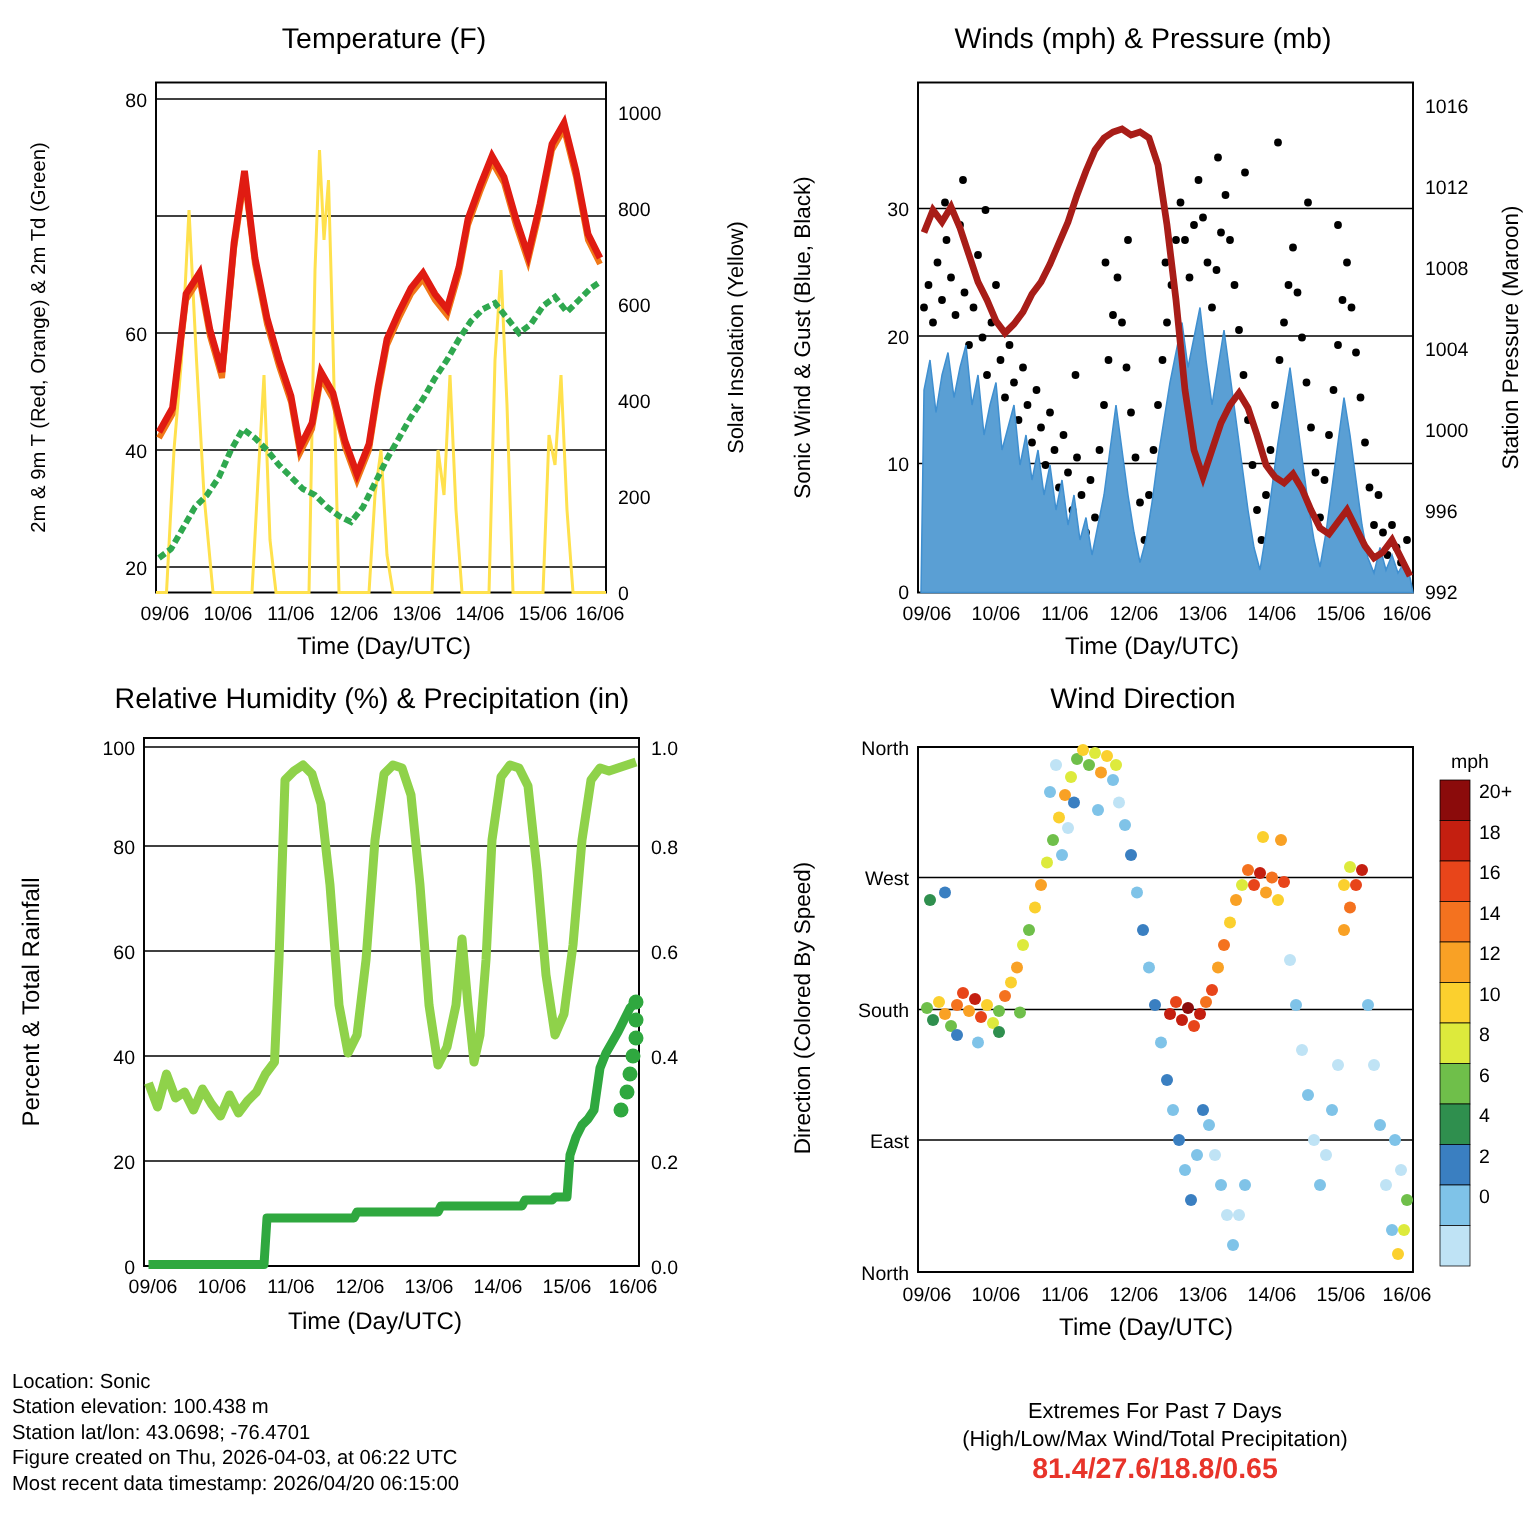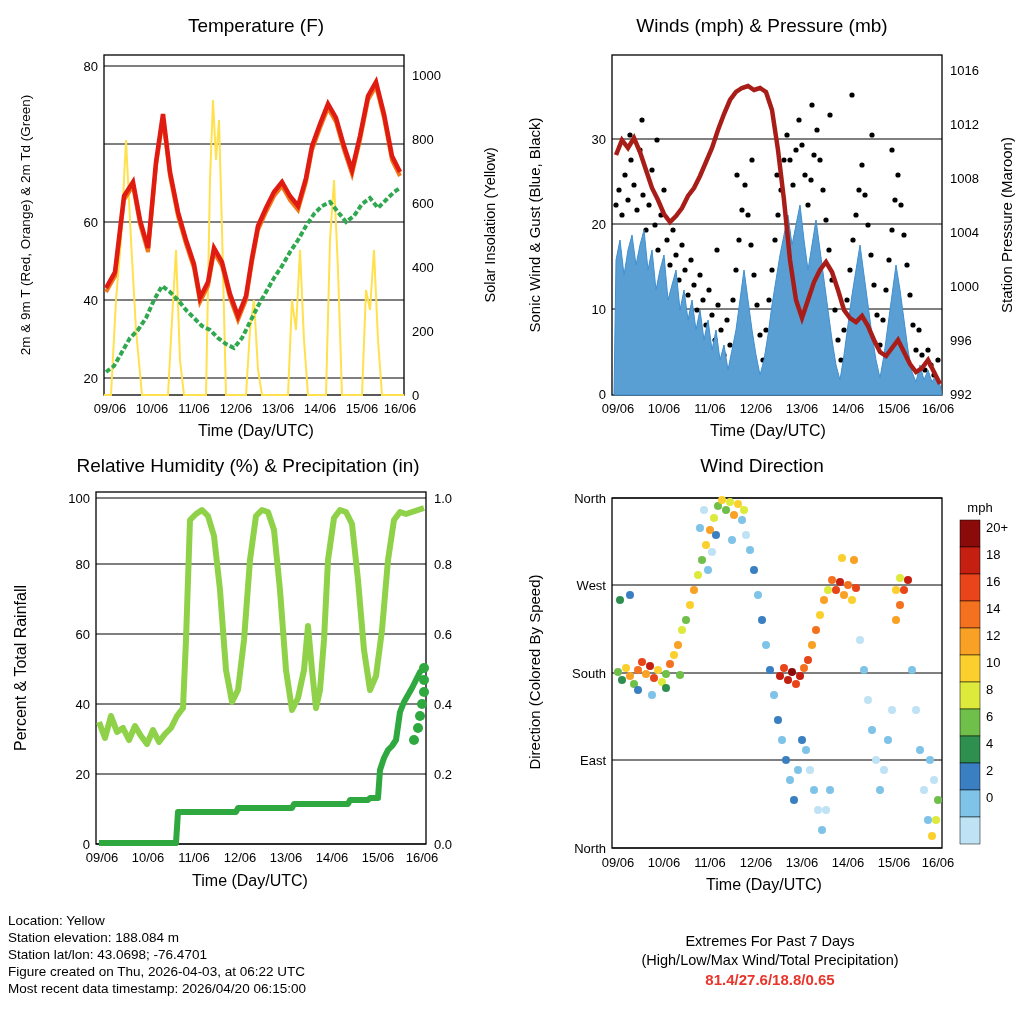--- a/index.html
+++ b/index.html
@@ -1,21 +1,21 @@
 <!DOCTYPE html>
 <html><head>
 <meta charset="utf-8">
 <style>
   html,body{margin:0;padding:0;}
   body{width:1024px;height:1024px;background:#ffffff;font-family:"Liberation Sans",sans-serif;color:#000;position:relative;overflow:hidden;}
   .panel{position:absolute;}
   svg{display:block;}
   .footer{position:absolute;font-size:13.5px;line-height:17px;}
   .extremes{position:absolute;text-align:center;font-size:14.5px;line-height:19px;}
-  .extremes .vals{color:#e8342a;font-weight:bold;font-size:15px;}
+  .extremes .vals{color:#e8342a;font-weight:bold;font-size:19px;}
   text{font-family:"Liberation Sans",sans-serif;}
 </style>
 </head>
 <body>
 
 <div class="panel" style="left:0;top:0;width:512px;height:440px;">
   <svg width="512" height="440" viewBox="0 0 512 440">
     <text x="256" y="32" text-anchor="middle" font-size="19">Temperature (F)</text>
 
     <rect x="104" y="55" width="300" height="340" fill="#ffffff" stroke="#000" stroke-width="1.3"></rect>
@@ -480,22 +480,22 @@
       <text x="474" y="254" font-size="13">8</text>
       <text x="474" y="281" font-size="13">6</text>
       <text x="474" y="308" font-size="13">4</text>
       <text x="474" y="335" font-size="13">2</text>
       <text x="474" y="362" font-size="13">0</text>
     </g>
   </svg>
 </div>
 
 <div class="footer" style="left:8px;top:912px;width:470px;">
-  <div>Location: Yellow</div>
-  <div>Station elevation: 188.084 m</div>
+  <div>Location: Sonic</div>
+  <div>Station elevation: 100.438 m</div>
   <div>Station lat/lon: 43.0698; -76.4701</div>
   <div>Figure created on Thu, 2026-04-03, at 06:22 UTC</div>
   <div>Most recent data timestamp: 2026/04/20 06:15:00</div>
 </div>
 
 <div class="extremes" style="left:560px;top:932px;width:420px;text-align:center;">
   <div>Extremes For Past 7 Days</div>
   <div>(High/Low/Max Wind/Total Precipitation)</div>
   <div class="vals">81.4/27.6/18.8/0.65</div>
 </div>

